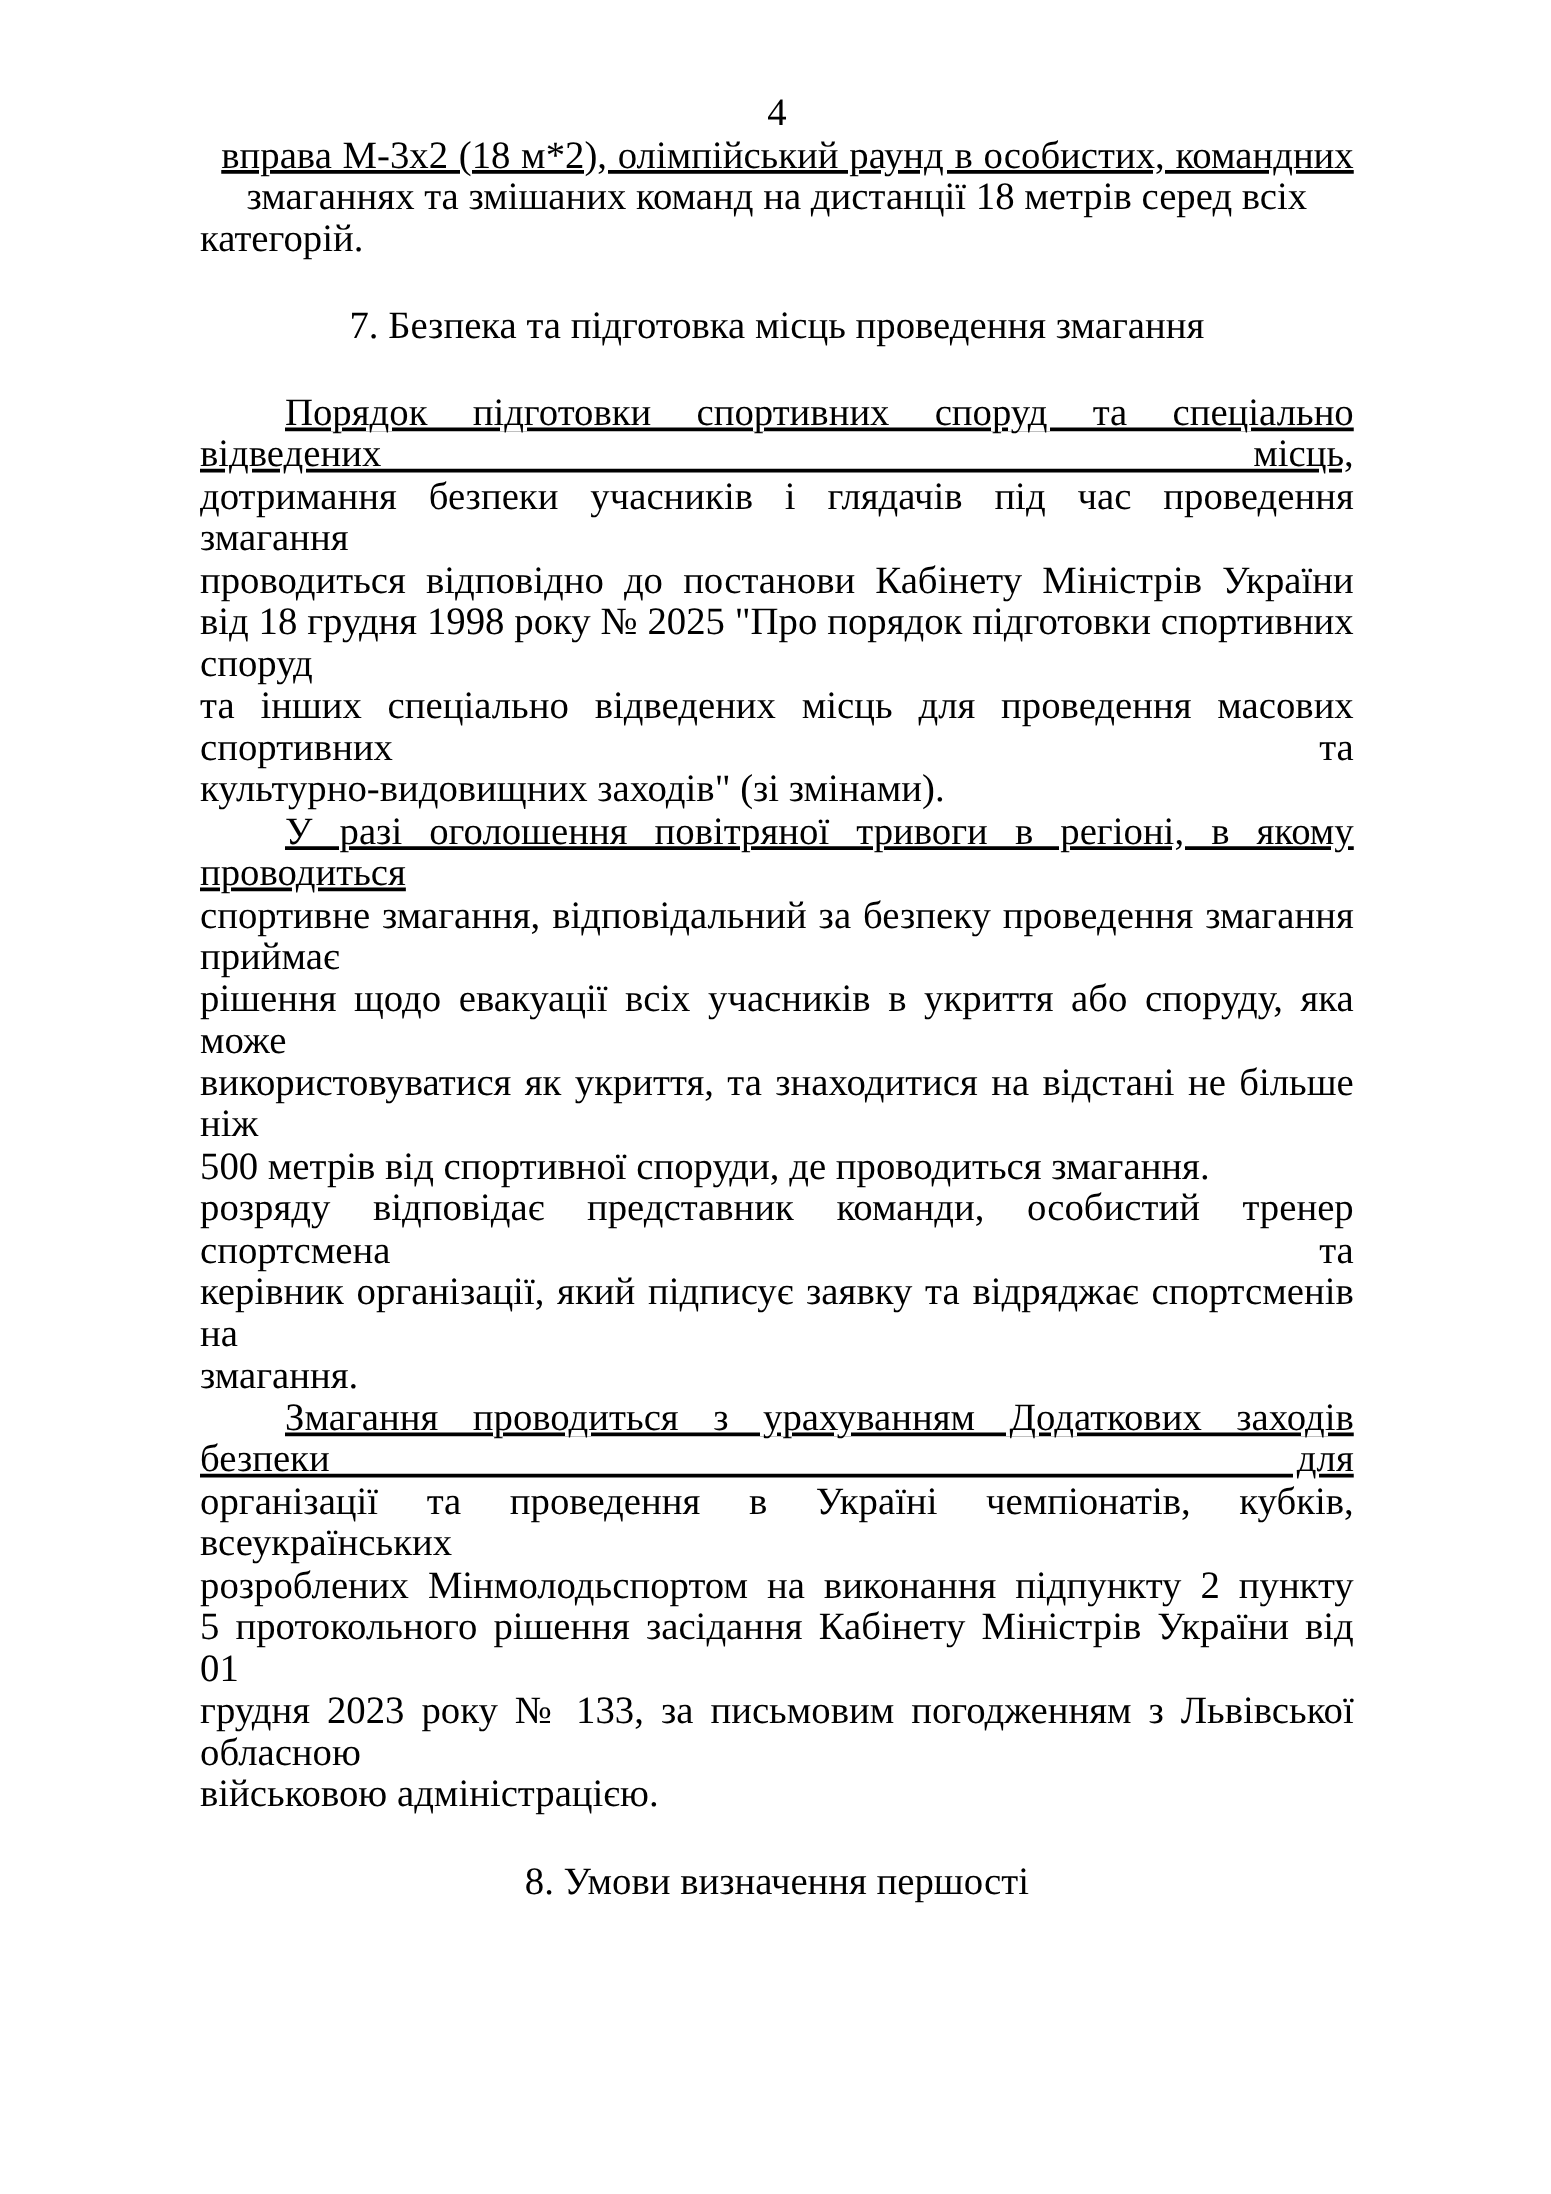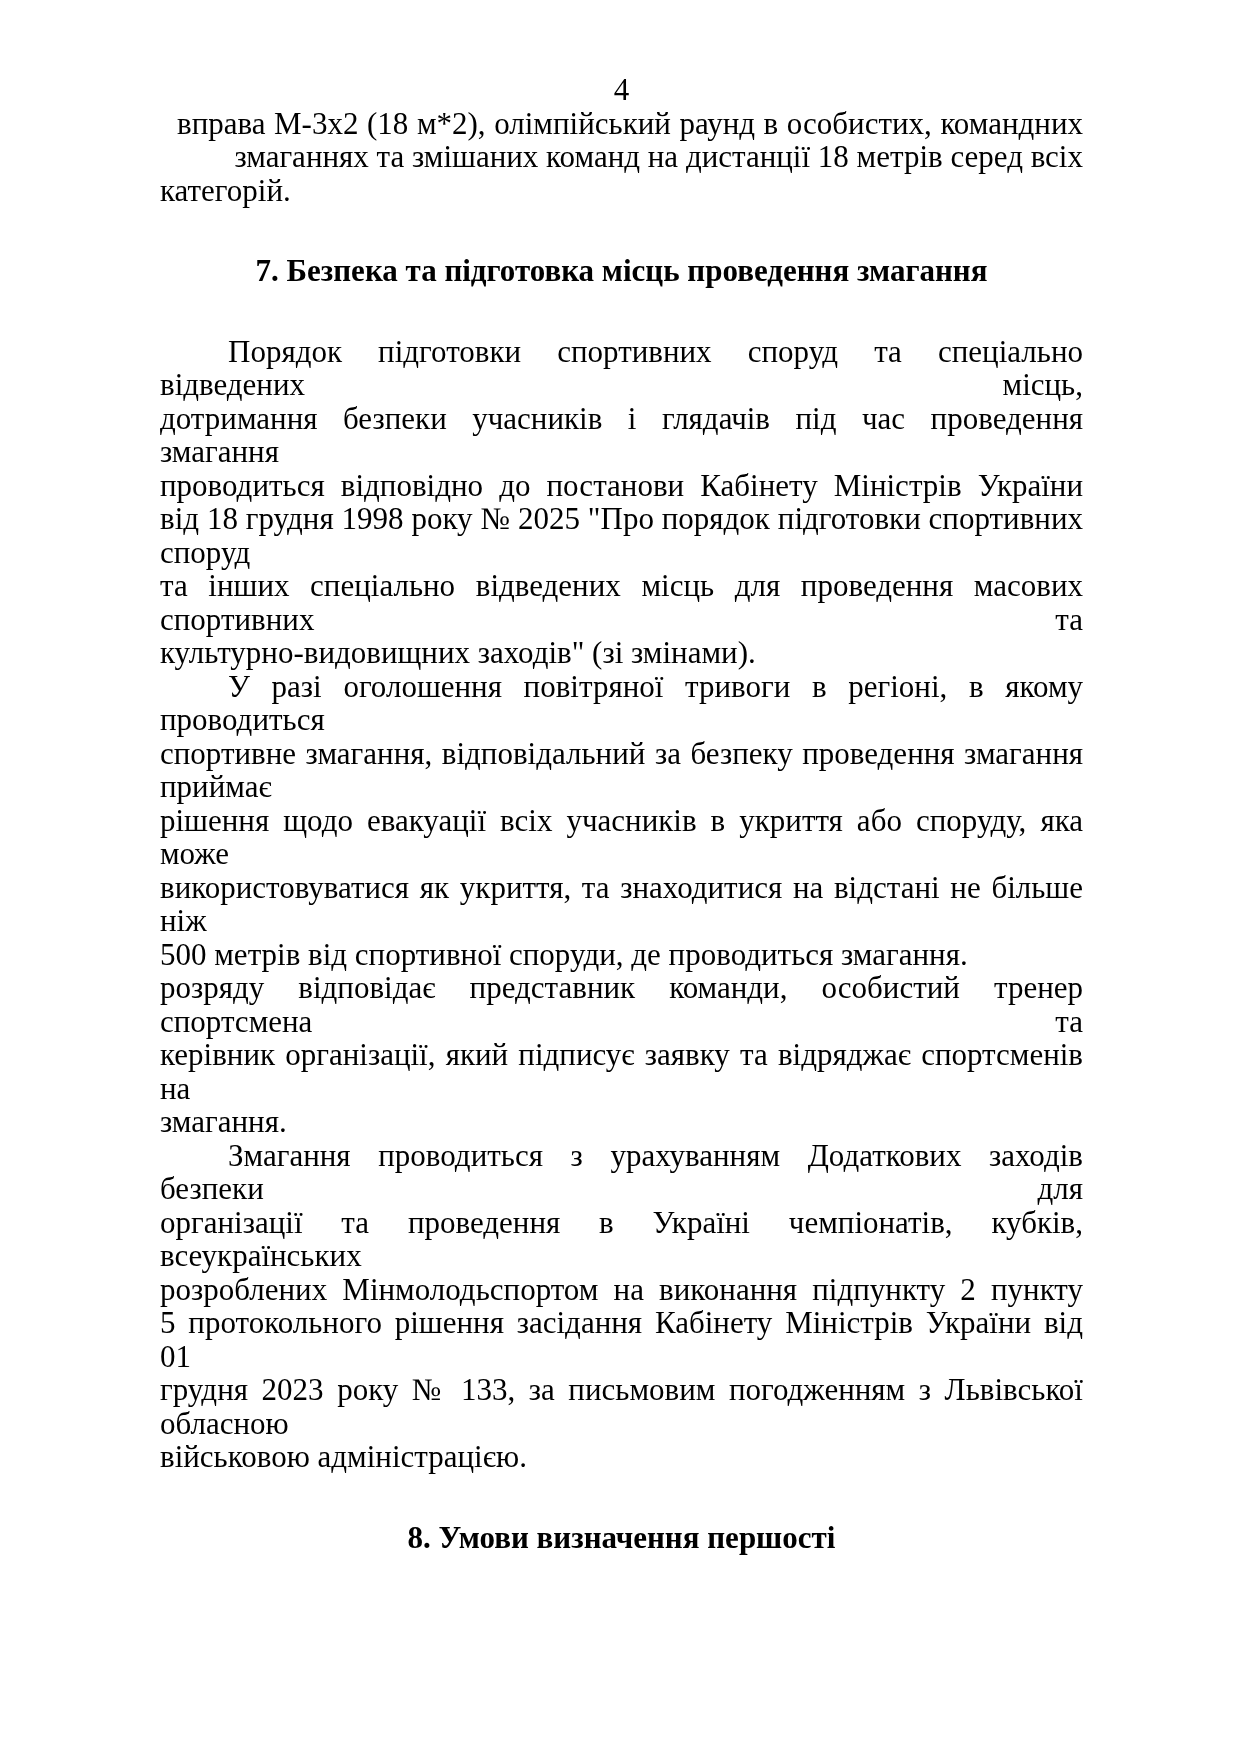--- a/index.html
+++ b/index.html
@@ -26,29 +26,28 @@
     line-height: 33.5px;
   }
   .para { margin: 0; }
   .jline {
     line-height: 33.5px;
     text-align: justify;
     text-align-last: justify;
     white-space: normal;
   }
   .jline.last {
-    text-align: right;
+    text-align: center;
     text-align-last: left;
   }
-  .para .jline.first { text-indent: 68px; }
+  .para .jline.first { text-indent: 68px; text-decoration: underline; }
   .para.continuation .jline.first { text-indent: 17px; }
   .heading {
-    margin: 47px 0;
+    margin: 36px 0;
     text-align: center;
-    font-weight: bold;
   }
   .heading .hline {
     line-height: 33.5px;
     text-align: center;
   }
 </style>
 </head>
 <body>
 
 <div class="page">

